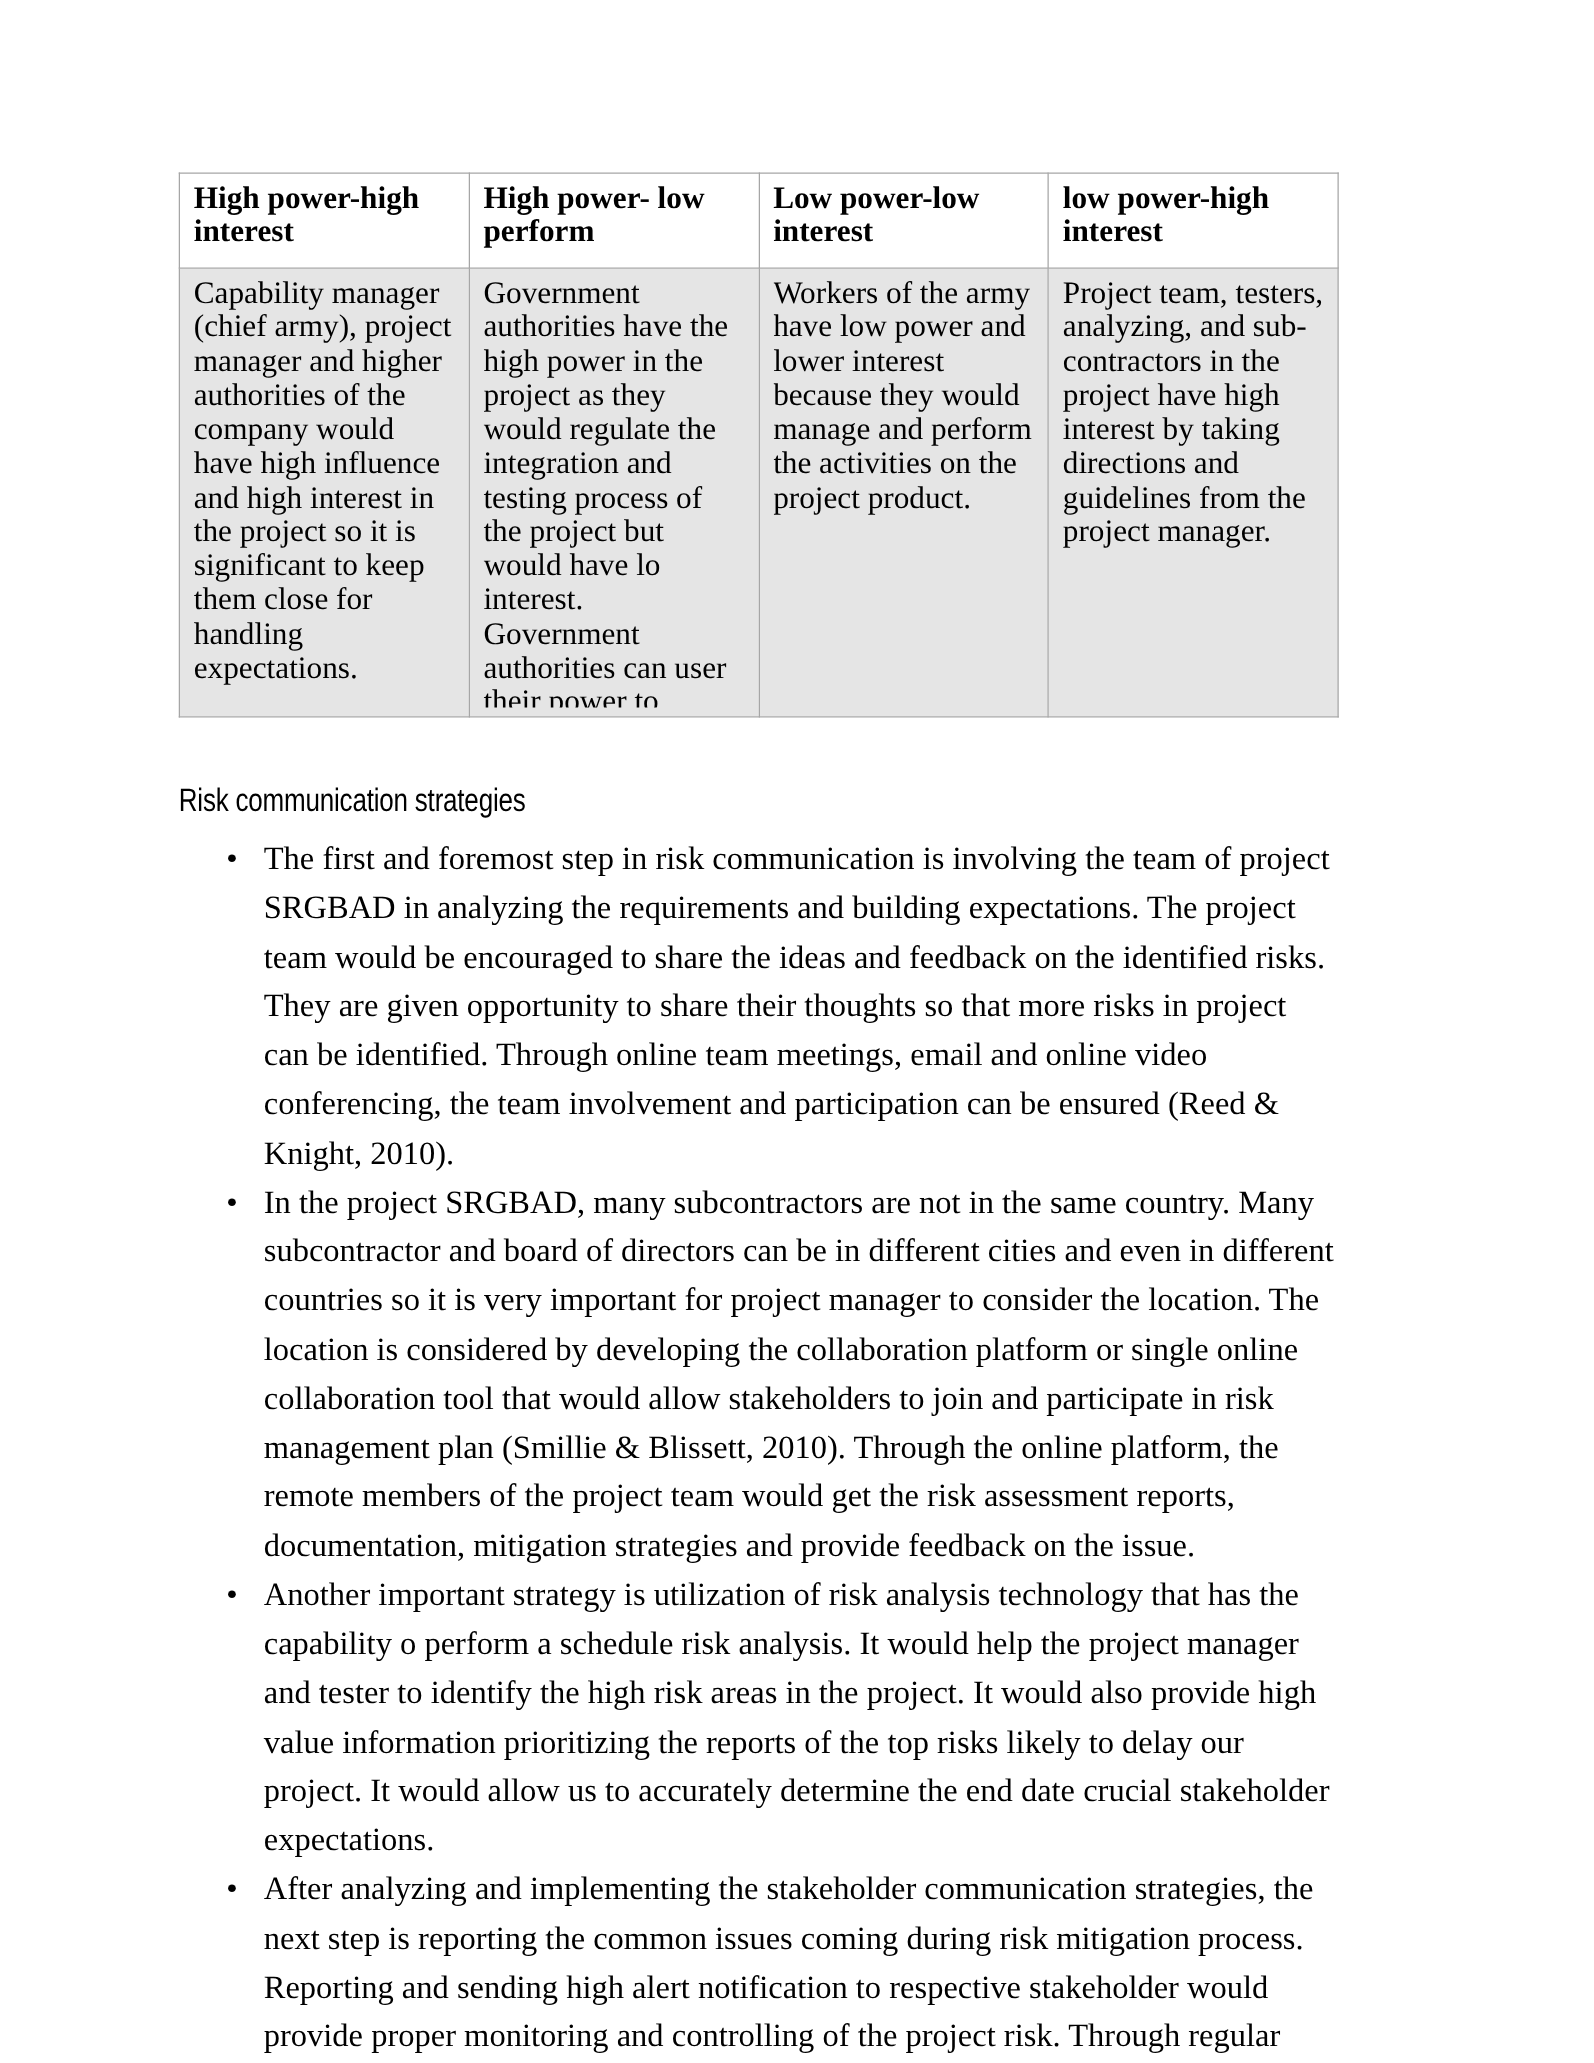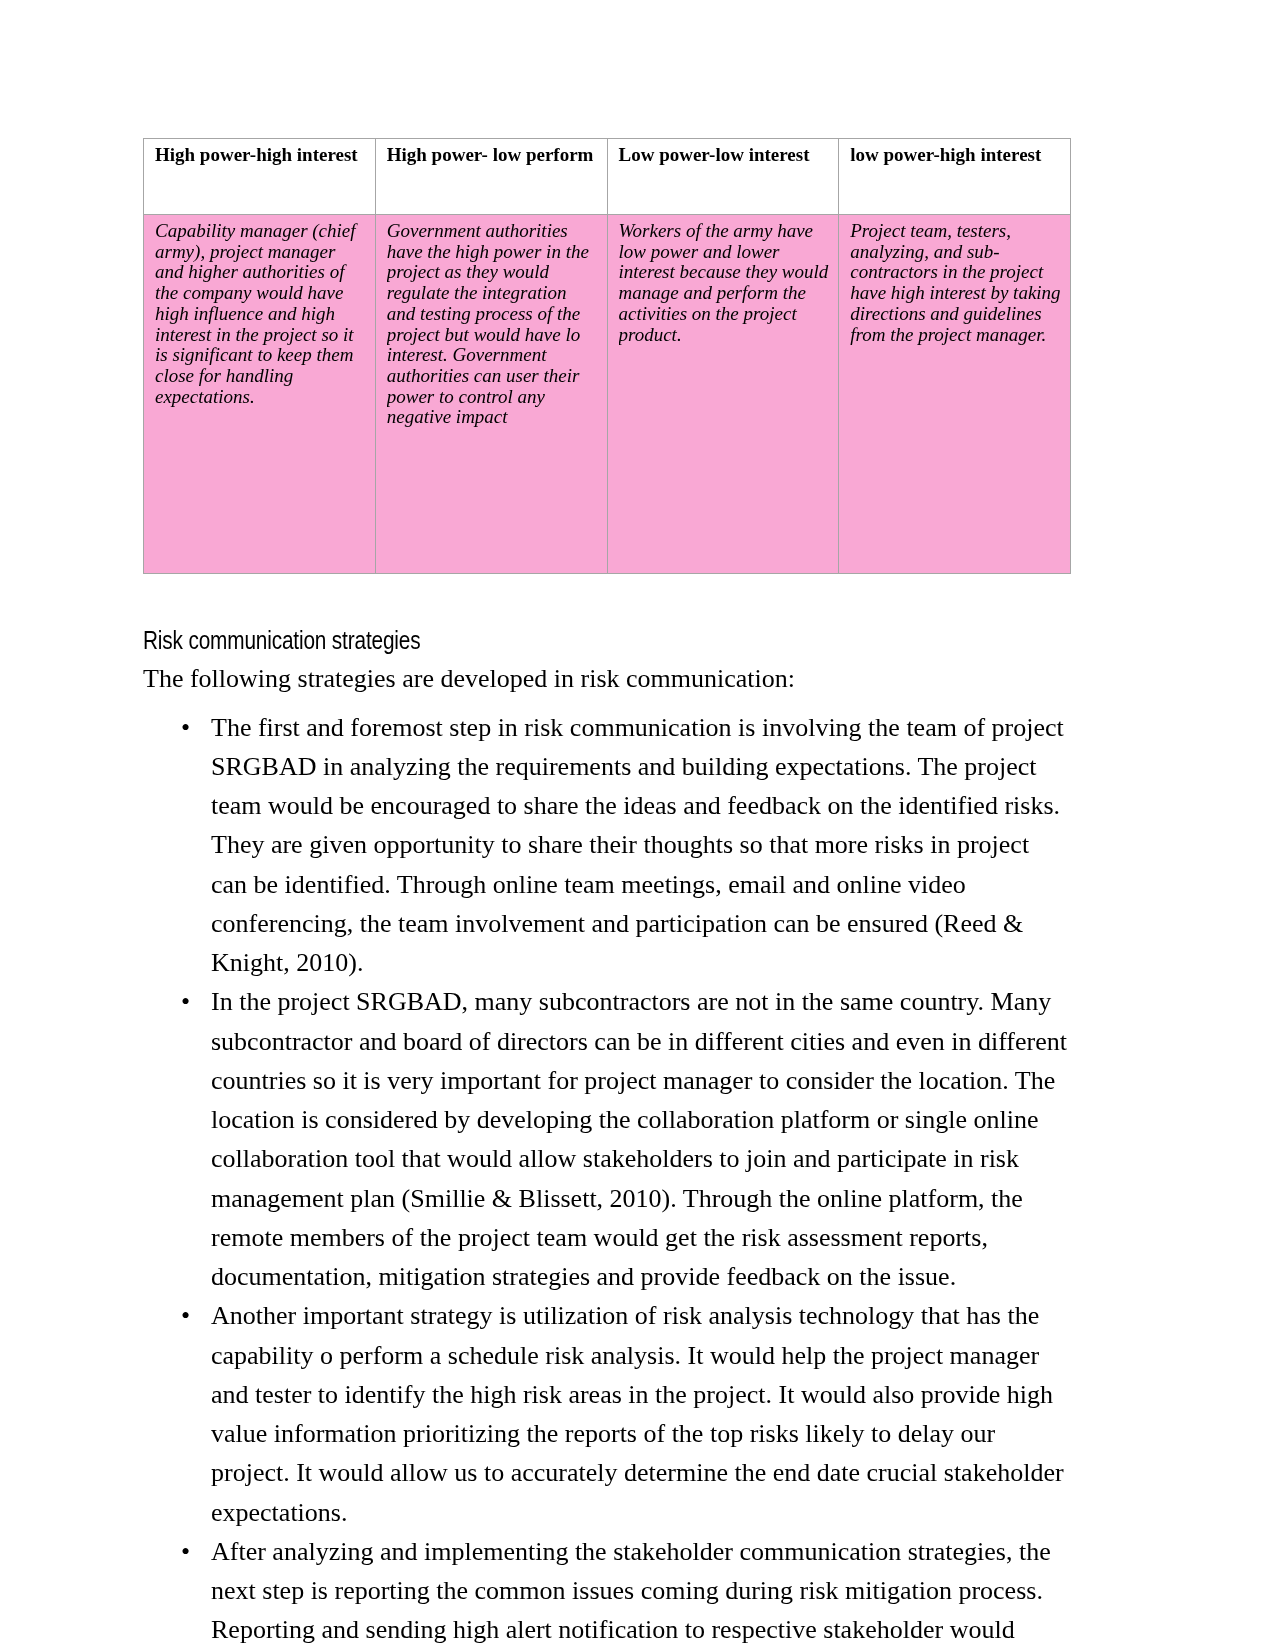--- a/index.html
+++ b/index.html
@@ -38,35 +38,34 @@
     border-collapse: collapse;
     width: 928px;
     table-layout: fixed;
     border: 1px solid #a6a6a6;
   }
   table.stakeholder-table th,
   table.stakeholder-table td {
     border: 1px solid #a6a6a6;
     vertical-align: top;
     padding: 6px 9px 7px 11px;
-    font-size: 19px;
+    font-size: 25px;
     line-height: 1.09;
     width: 25%;
   }
   table.stakeholder-table th {
     background: #ffffff;
     font-weight: bold;
     text-align: left;
     height: 62px;
   }
   table.stakeholder-table td {
-    background: #f9a8d4;
+    background: #e5e5e5;
     height: 345px;
     overflow: hidden;
-    font-style: italic;
   }
   td .cell-inner {
     max-height: 345px;
     overflow: hidden;
     display: block;
   }
 
   
   .section-heading {
     margin: 51px 0 0 0;
@@ -136,21 +135,20 @@
             </td>
           <td>
               <span class="cell-inner">Project team, testers, analyzing, and sub-contractors in the project have high interest by taking directions and guidelines from the project manager.</span>
             </td>
         </tr>
       </tbody>
     </table>
 
     <h2 class="section-heading">Risk communication strategies</h2>
 
-    <p class="intro-line">The following strategies are developed in risk communication:</p>
 
     <ul class="strategy-list">
       <li>
         <span class="bullet-glyph">•</span>
         <span>The first and foremost step in risk communication is involving the team of project SRGBAD in analyzing the requirements and building expectations. The project team would be encouraged to share the ideas and feedback on the identified risks. They are given opportunity to share their thoughts so that more risks in project can be identified. Through online team meetings, email and online video conferencing, the team involvement and participation can be ensured (Reed &amp; Knight, 2010).</span>
       </li>
       <li>
         <span class="bullet-glyph">•</span>
         <span>In the project SRGBAD, many subcontractors are not in the same country. Many subcontractor and board of directors can be in different cities and even in different countries so it is very important for project manager to consider the location. The location is considered by developing the collaboration platform or single online collaboration tool that would allow stakeholders to join and participate in risk management plan (Smillie &amp; Blissett, 2010). Through the online platform, the remote members of the project team would get the risk assessment reports, documentation, mitigation strategies and provide feedback on the issue.</span>
       </li>

